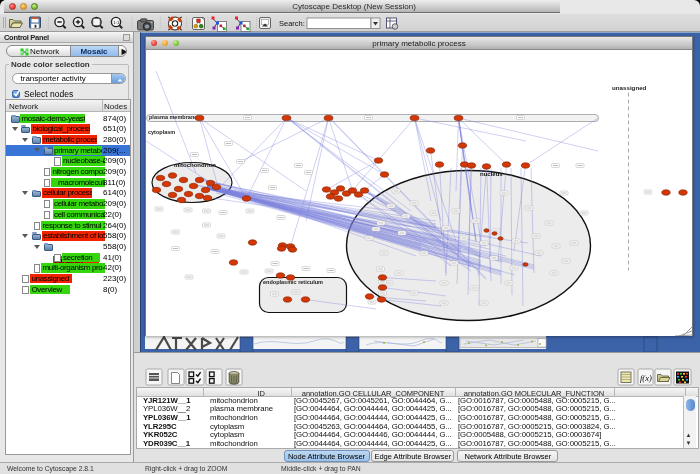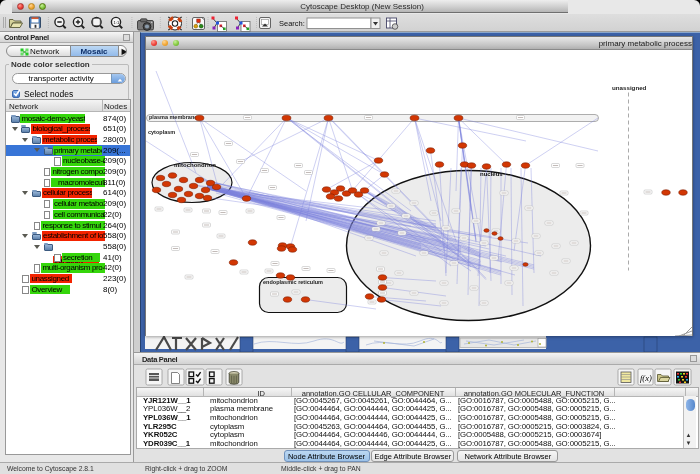--- a/index.html
+++ b/index.html
@@ -1,18 +1,18 @@
 <!DOCTYPE html>
 <html><head><meta charset="utf-8"><style>
 *{margin:0;padding:0;box-sizing:border-box}
 body{width:700px;height:474px;font-family:"Liberation Sans",sans-serif;background:#000;overflow:hidden;position:relative}
 .abs{position:absolute}
 </style></head><body>
 <div class="abs" style="left:0;top:0;width:700px;height:474px;background:#e8e8e8;border-radius:6px 6px 0 0;overflow:hidden">
-<div class="abs" style="left:12px;top:0;width:556px;height:13px;background:linear-gradient(#eeeeee,#cdcdcd 60%,#b5b5b5);border-bottom:1px solid #6f6f6f">
+<div class="abs" style="left:4px;top:0;width:556px;height:13px;background:linear-gradient(#eeeeee,#cdcdcd 60%,#b5b5b5);border-bottom:1px solid #6f6f6f">
 <div class="abs" style="left:4.9px;top:2.7px;width:7.2px;height:7.2px;border-radius:50%;background:radial-gradient(circle at 35% 30%,#ff9d94,#ee4138 55%,#c22820);border:0.5px solid #a33"></div>
 <div class="abs" style="left:15.700000000000001px;top:2.7px;width:7.2px;height:7.2px;border-radius:50%;background:radial-gradient(circle at 35% 30%,#ffd795,#f2a633 55%,#cf8b1c);border:0.5px solid #b82"></div>
 <div class="abs" style="left:26.799999999999997px;top:2.7px;width:7.2px;height:7.2px;border-radius:50%;background:radial-gradient(circle at 35% 30%,#c8f09a,#84c940 55%,#5d9e28);border:0.5px solid #571"></div>
 <div class="abs" style="left:0;top:1.5px;width:700px;text-align:center;font-size:8px;font-weight:normal;color:#2a2a2a">Cytoscape Desktop (New Session)</div>
 </div>
 <div class="abs" style="left:0;top:14px;width:700px;height:18px;background:linear-gradient(#dedede,#d2d2d2);border-bottom:1px solid #9b9b9b">
 <div class="abs" style="left:2.5px;top:3px;width:1px;height:11px;background:#aaa"></div>
       <div class="abs" style="left:4.5px;top:3px;width:1px;height:11px;background:#aaa"></div>
 <svg class="abs" style="left:0;top:0" width="700" height="18" viewBox="0 0 700 18">
 <g transform="translate(9,3)">
@@ -153,21 +153,21 @@
 <circle cx="398" cy="309.5" r="1" fill="#b0b331"></circle>
 <circle cx="406" cy="312" r="1" fill="#b0b331"></circle>
 <circle cx="250" cy="311" r="1" fill="#b0b331"></circle>
 <circle cx="290" cy="310" r="1" fill="#b0b331"></circle>
 </svg>
 <div class="abs" style="left:11px;top:4px;width:548px;height:300px;border:1px solid #777;background:#fff;box-shadow:0 1px 3px rgba(0,0,0,0.35)">
 <div class="abs" style="left:0;top:0;width:546px;height:12.5px;background:linear-gradient(#e9e9e9,#c4c4c4 70%,#b0b0b0);border-bottom:1px solid #8a8a8a">
 <div class="abs" style="left:4.6px;top:2.6px;width:6.8px;height:6.8px;border-radius:50%;background:radial-gradient(circle at 35% 30%,#ff9d94,#ee4138 55%,#c22820)"></div>
 <div class="abs" style="left:15.6px;top:2.6px;width:6.8px;height:6.8px;border-radius:50%;background:radial-gradient(circle at 35% 30%,#ffd795,#f2a633 55%,#cf8b1c)"></div>
 <div class="abs" style="left:26.6px;top:2.6px;width:6.8px;height:6.8px;border-radius:50%;background:radial-gradient(circle at 35% 30%,#c8f09a,#84c940 55%,#5d9e28)"></div>
-<div class="abs" style="left:0;top:1.8px;width:546px;text-align:right;font-size:8px;font-weight:normal;color:#1a1a1a">primary metabolic process</div>
+<div class="abs" style="left:0;top:1.8px;width:546px;text-align:center;font-size:8px;font-weight:normal;color:#1a1a1a">primary metabolic process</div>
 </div>
 <div class="abs" style="left:0;top:13.5px;width:546px;height:285px;background:#fff;overflow:hidden">
 <svg width="547" height="293" viewBox="0 0 547 293" style="position:absolute;left:0;top:0">
             <ellipse cx="322.5" cy="194.5" rx="122" ry="75" fill="#ececec" stroke="#111" stroke-width="1.4"></ellipse>
             <ellipse cx="46" cy="131.5" rx="40" ry="20" fill="#ececec" stroke="#111" stroke-width="1.2"></ellipse>
             <rect x="113.5" y="226.5" width="87" height="35" rx="9" fill="#ececec" stroke="#111" stroke-width="1.2"></rect>
             <rect x="0.5" y="63.5" width="452" height="7" rx="3.5" fill="#f2f2f2" stroke="#999" stroke-width="0.8"></rect>
             <line x1="482.5" y1="41.5" x2="482.5" y2="219.5" stroke="#aaa" stroke-width="1" stroke-dasharray="4,3"></line>
             <g stroke="#7b82dd" stroke-width="0.5" stroke-opacity="0.75">
               <line x1="61" y1="134.4" x2="295" y2="185.2"></line>
@@ -537,21 +537,21 @@
           <rect x="0.5" y="0.5" width="3" height="3" fill="#2c2"></rect>
           <rect x="5.5" y="4.5" width="3" height="3" fill="#2c2"></rect>
           <rect x="5.5" y="0.5" width="3" height="3" fill="#6d6"></rect>
           <rect x="0.5" y="4.5" width="3" height="3" fill="#6d6"></rect>
         </svg>
 <div class="abs" style="left:113px;top:0;width:10px;height:11.5px;font-size:8px;line-height:11.5px;color:#111;text-align:center">▶</div>
 </div>
 <div class="abs" style="left:5px;top:32px;width:124px;height:37px;border:1px solid #bbb;border-radius:2px"></div>
 <div class="abs" style="left:9px;top:27.5px;background:#e8e8e8;padding:0 2px;font-size:8px;font-weight:bold;color:#333">Node color selection</div>
 <div class="abs" style="left:11.5px;top:41px;width:114px;height:11px;background:#fff;border:1px solid #999;border-radius:5.5px;overflow:hidden">
-<div class="abs" style="left:0;top:0;width:114px;font-size:8px;line-height:10.5px;color:#000;padding-left:16px">transporter activity</div>
+<div class="abs" style="left:0;top:0;width:114px;font-size:8px;line-height:10.5px;color:#000;padding-left:8px">transporter activity</div>
 <div class="abs" style="left:98px;top:-0.5px;width:16px;height:11px;background:linear-gradient(#a6c8f0,#5b92d8);border-left:1px solid #7799bb;border-radius:0 5.5px 5.5px 0">
 <svg width="16" height="11" viewBox="0 0 16 11">
             <path d="M8,1.8 L10.4,4.4 L5.6,4.4 Z" fill="#fff"></path>
             <path d="M8,9.2 L10.4,6.6 L5.6,6.6 Z" fill="#fff"></path>
           </svg>
 </div>
       </div>
 <div class="abs" style="left:12px;top:58px;width:8px;height:8px;background:linear-gradient(#88b4ea,#4a7cc8);border:1px solid #3a6ab0;border-radius:2px"></div>
 <svg class="abs" style="left:12px;top:55.5px" width="10" height="10" viewBox="0 0 10 10">
         <path d="M2,5.5 L4,7.5 L8,1.5" fill="none" stroke="#fff" stroke-width="1.6"></path>
@@ -659,24 +659,20 @@
           </div>
           <div style="position:absolute;left:0;top:284.2px;width:125px;height:10.70px;">
             <div style="position:absolute;left:16.4px;top:1.6px;width:6.5px;height:8.2px;background:#fff;border:0.6px solid #888"></div>
             <div style="position:absolute;left:24px;top:0.6px;width:40px;height:9.40px;background:#35d60b;color:#000;font-size:8px;line-height:9.40px;white-space:nowrap;overflow:hidden;padding-left:1.5px;letter-spacing:-0.35px">Overview</div>
             <div style="position:absolute;left:97px;top:0.6px;font-size:8px;line-height:9.40px;color:#000">8(0)</div>
           </div>
 </div>
 </div>
 </div>
 <div class="abs" style="left:134px;top:352px;width:566px;height:110px;background:#e2e2e2;border-top:1px solid #999">
-<div class="abs" style="left:0;top:0;width:566px;height:11.5px;background:linear-gradient(#f4f4f4,#d2d2d2);border-bottom:1px solid #aaa">
-<div class="abs" style="left:8px;top:1.5px;font-size:7.5px;font-weight:bold;letter-spacing:-0.3px;color:#222">Data Panel</div>
-<div class="abs" style="left:556px;top:2px;width:7px;height:7px;border:1px solid #999;background:#ddd"></div>
-</div>
 <svg class="abs" style="left:0;top:12px" width="566" height="26" viewBox="0 0 566 26">
 <rect x="12" y="4" width="16" height="16" rx="1.5" fill="#f6f6f6" stroke="#999" stroke-width="0.8"></rect>
         <rect x="34" y="4" width="16" height="16" rx="1.5" fill="#f6f6f6" stroke="#999" stroke-width="0.8"></rect>
         <rect x="52" y="4" width="18" height="16" rx="1.5" fill="#f6f6f6" stroke="#999" stroke-width="0.8"></rect>
         <rect x="72" y="4" width="16" height="16" rx="1.5" fill="#f6f6f6" stroke="#999" stroke-width="0.8"></rect>
         <rect x="92" y="4" width="16" height="16" rx="1.5" fill="#f6f6f6" stroke="#999" stroke-width="0.8"></rect>
 <rect x="15" y="8" width="10" height="8" fill="#555"></rect>
         <line x1="15" y1="10.5" x2="25" y2="10.5" stroke="#fff" stroke-width="0.8"></line>
         <line x1="15" y1="13" x2="25" y2="13" stroke="#fff" stroke-width="0.8"></line>
 <path d="M37.5,7.5 h6 l2,2 v9 h-8 Z" fill="#fff" stroke="#666" stroke-width="0.8"></path>

